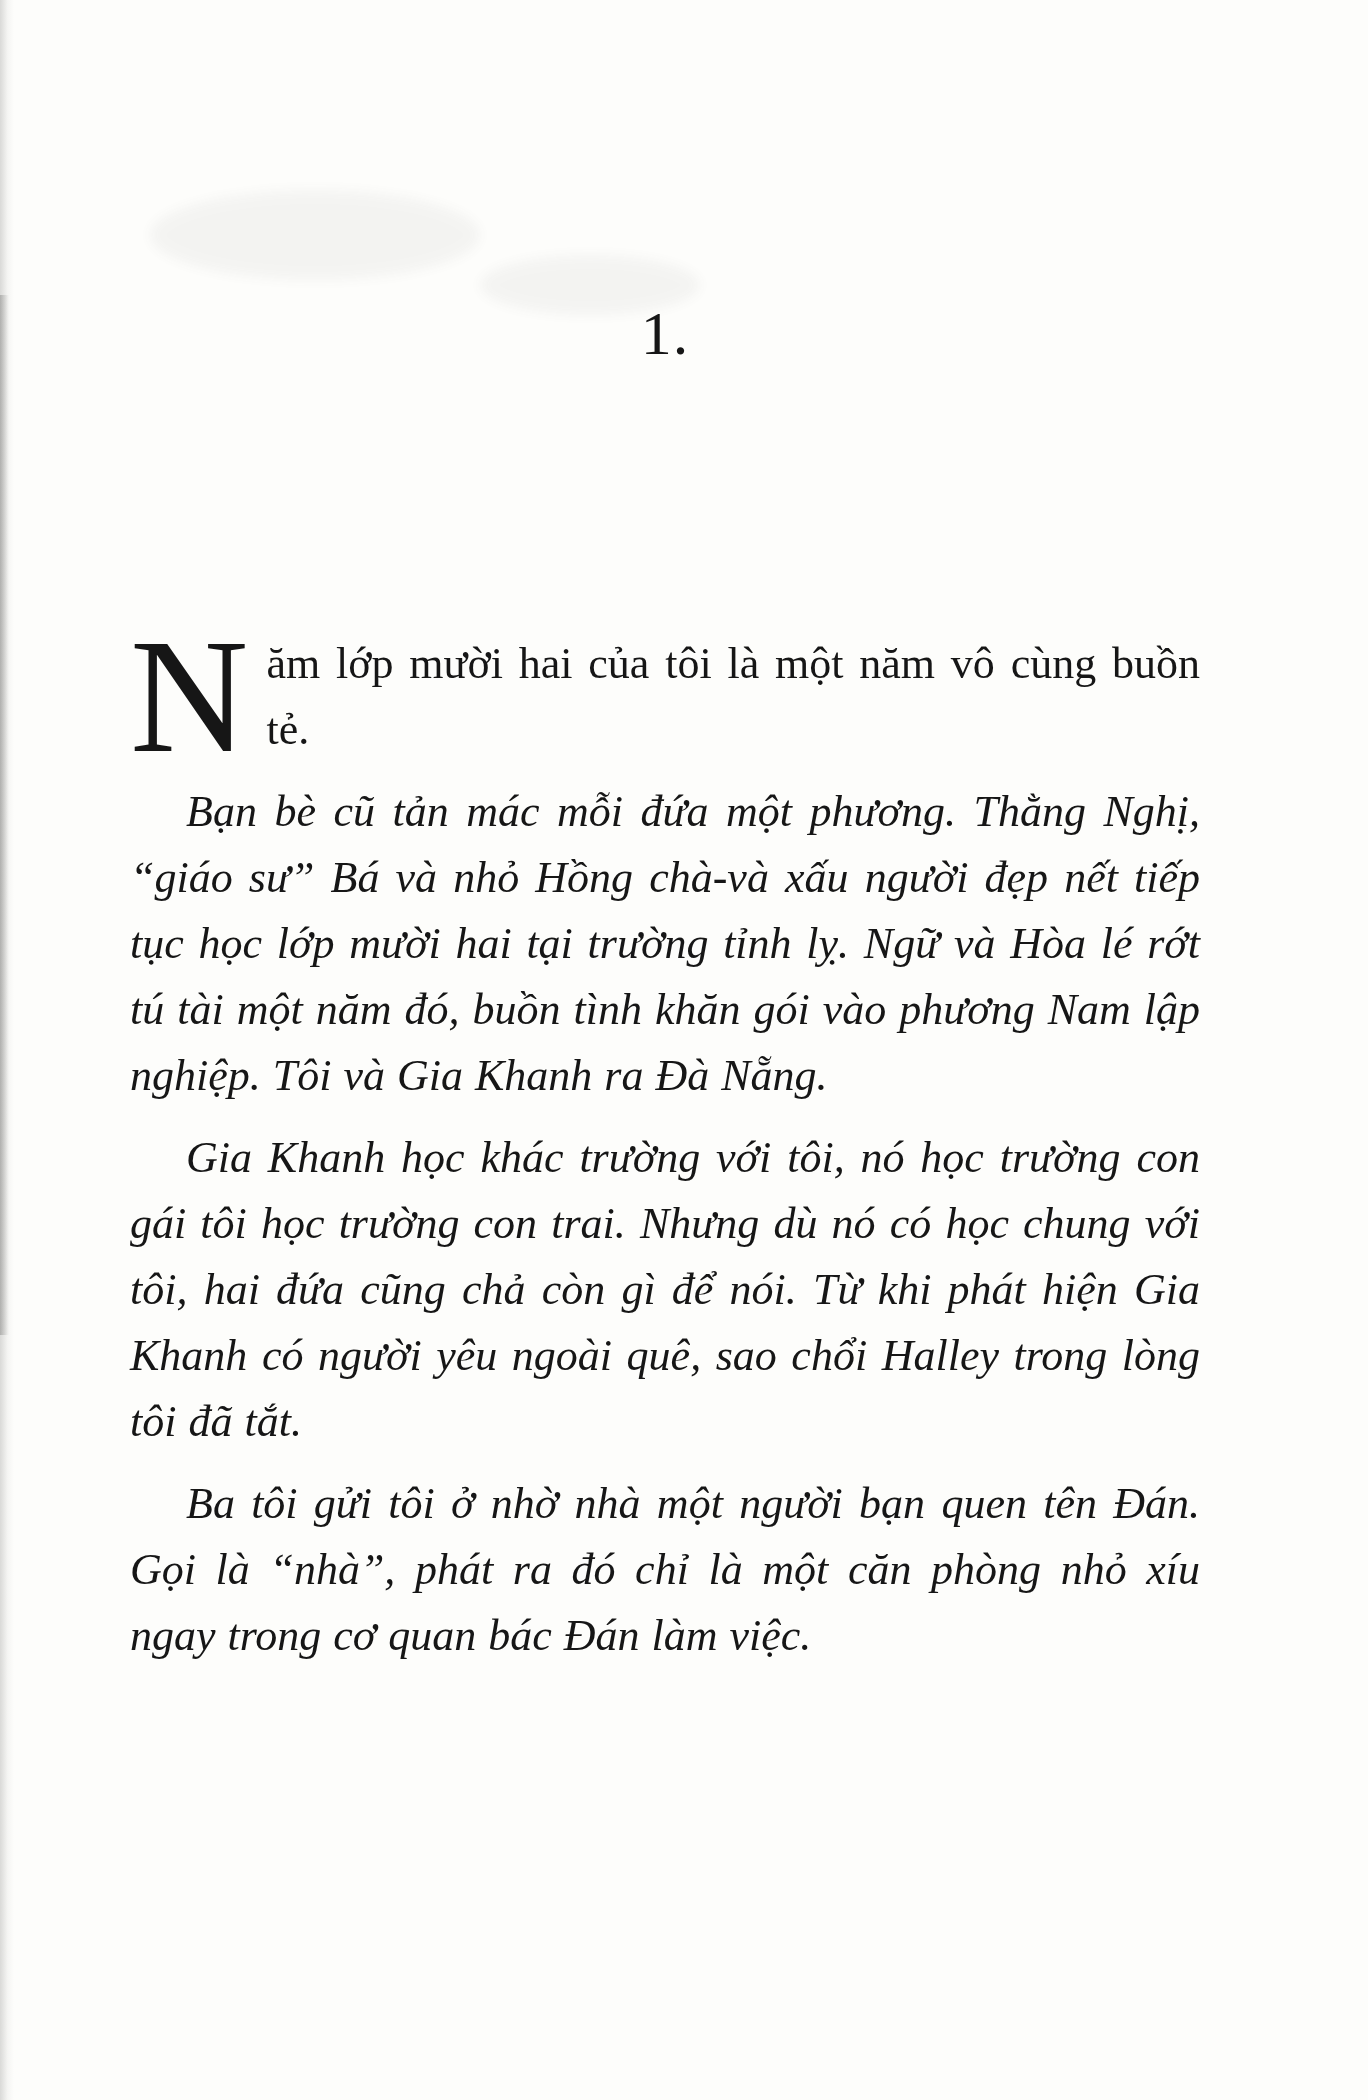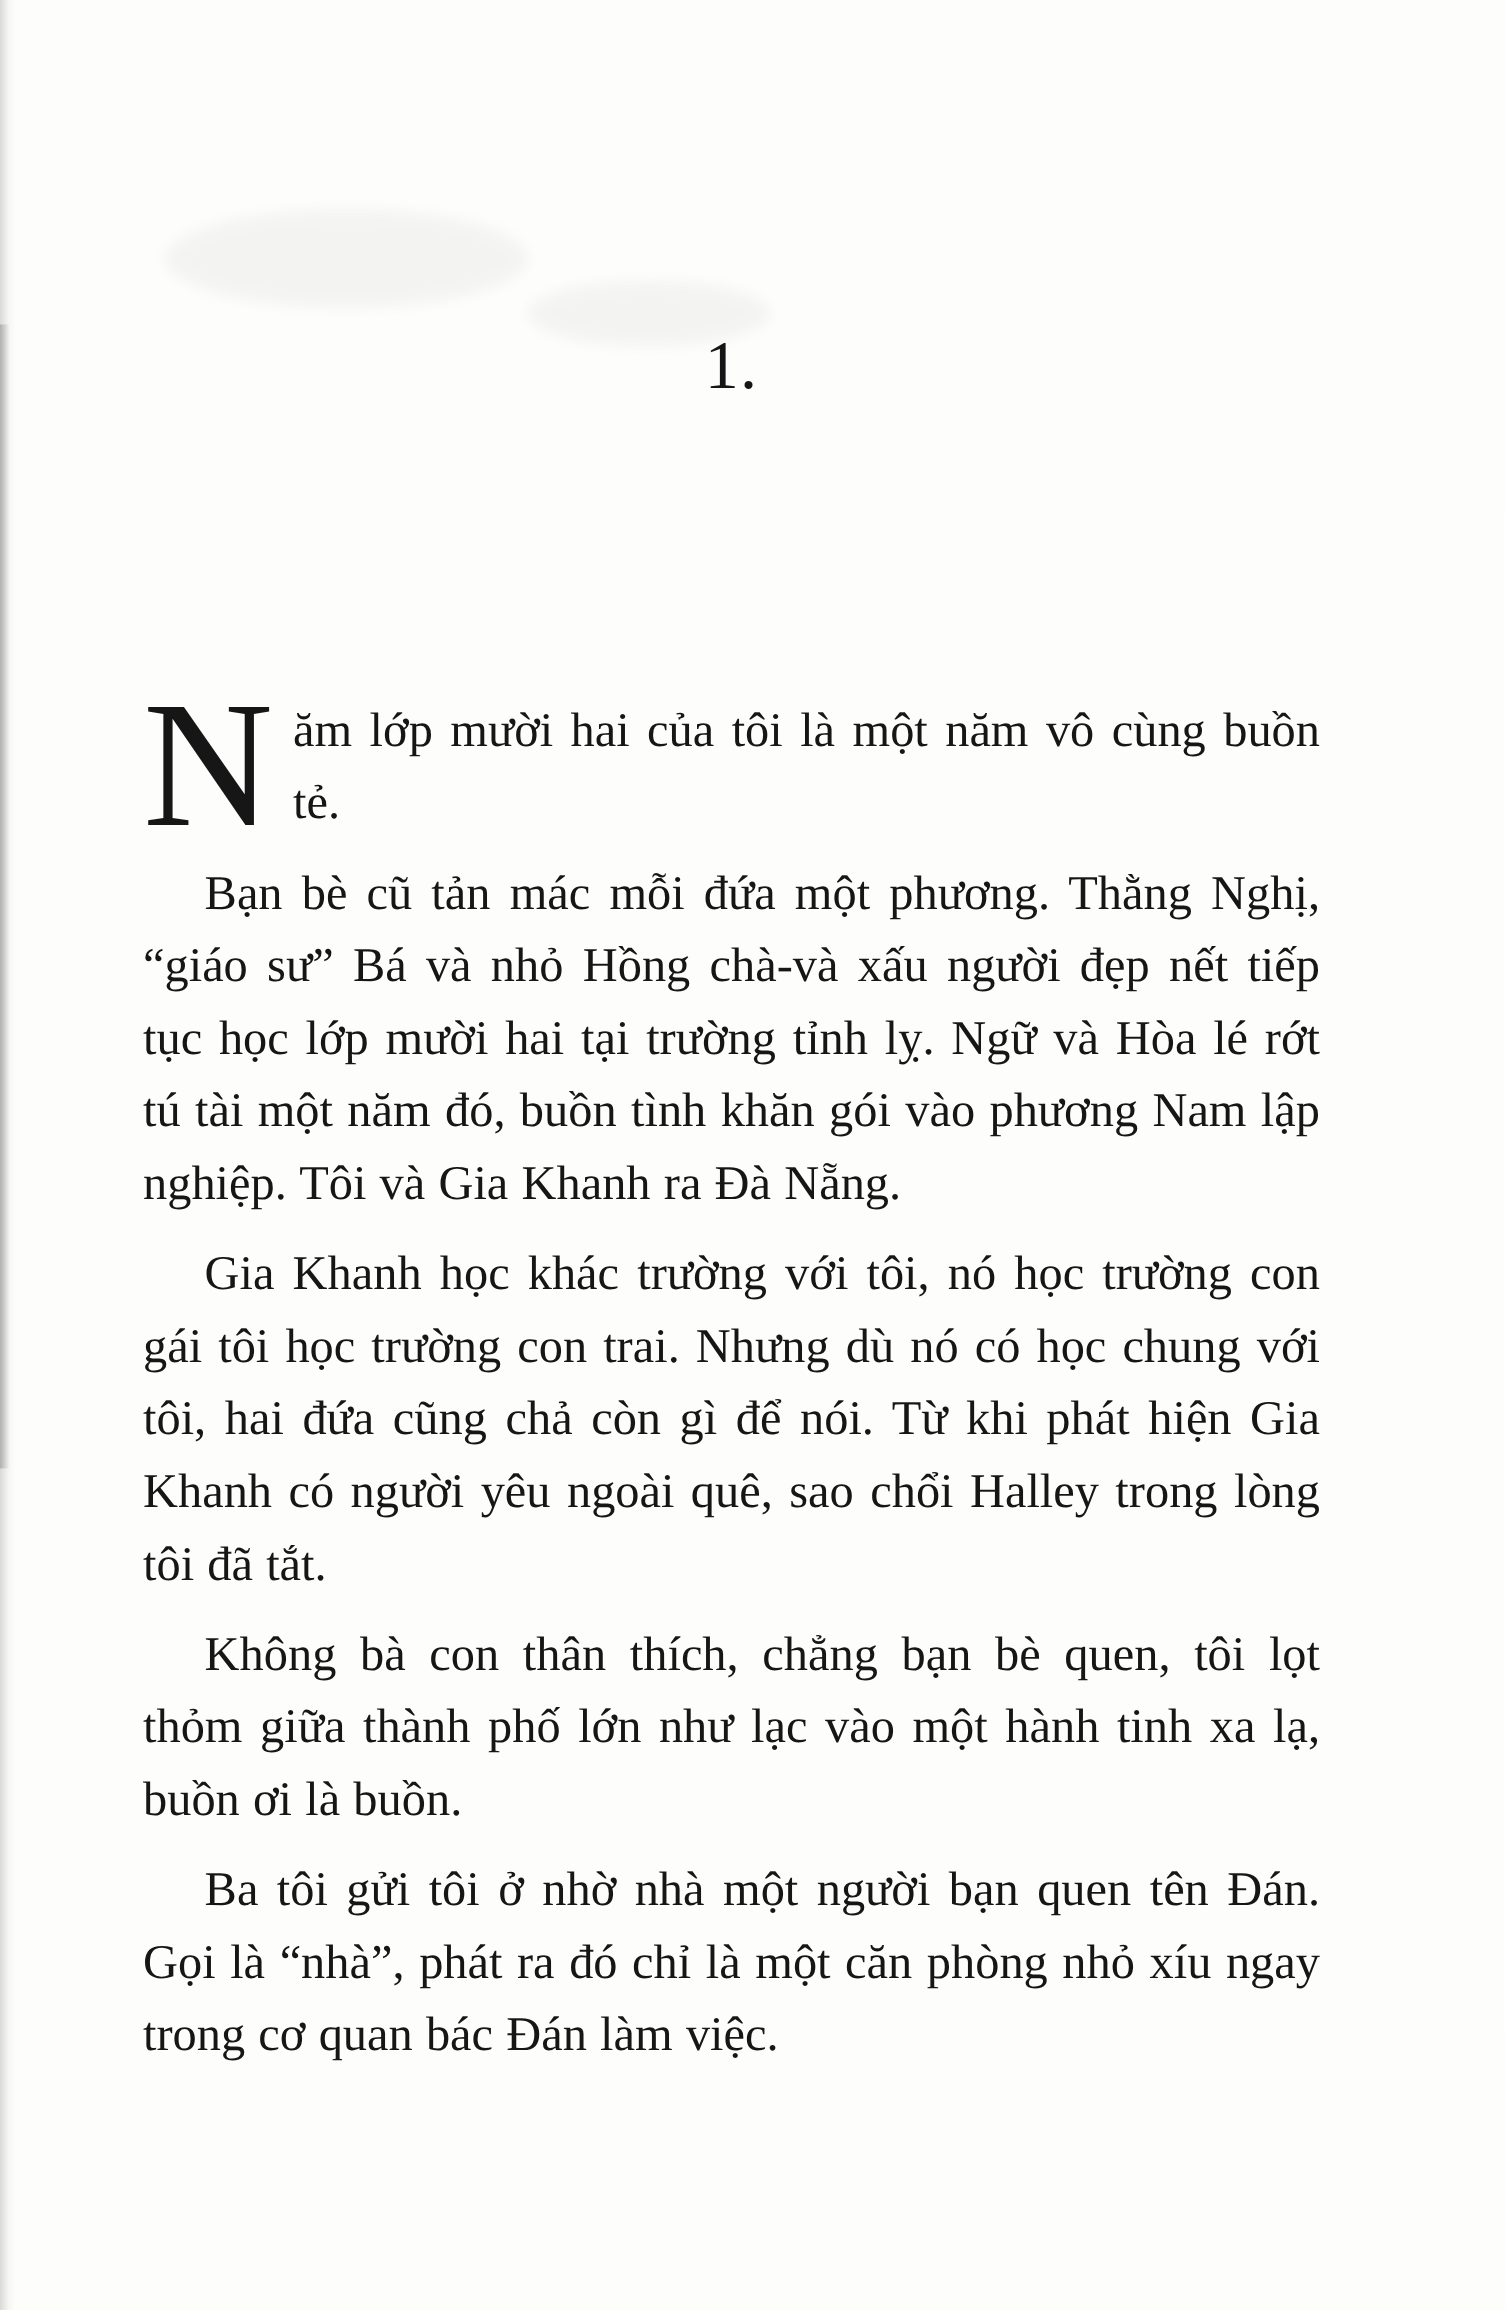--- a/index.html
+++ b/index.html
@@ -65,20 +65,21 @@
   }
   .para {
     font-size: 44px;
     line-height: 66px;
     text-align: justify;
     margin: 0 0 16px 0;
     word-spacing: 1px;
   }
   .para.indent {
     text-indent: 56px;
+    font-style: italic;
   }
   .dropcap {
     float: left;
     font-size: 164px;
     line-height: 114px;
     margin: 8px 18px 0 0;
     font-weight: 400;
   }
   .dropcap-para {
     text-indent: 0;
@@ -95,17 +96,16 @@
 
   <div class="content">
     <div class="chapter-number">1.</div>
 
     <p class="para dropcap-para"><span class="dropcap">N</span><span>ăm lớp mười hai của tôi là một năm vô cùng buồn tẻ.</span></p>
 
     <p class="para indent">Bạn bè cũ tản mác mỗi đứa một phương. Thằng Nghị, “giáo sư” Bá và nhỏ Hồng chà-và xấu người đẹp nết tiếp tục học lớp mười hai tại trường tỉnh lỵ. Ngữ và Hòa lé rớt tú tài một năm đó, buồn tình khăn gói vào phương Nam lập nghiệp. Tôi và Gia Khanh ra Đà Nẵng.</p>
 
     <p class="para indent">Gia Khanh học khác trường với tôi, nó học trường con gái tôi học trường con trai. Nhưng dù nó có học chung với tôi, hai đứa cũng chả còn gì để nói. Từ khi phát hiện Gia Khanh có người yêu ngoài quê, sao chổi Halley trong lòng tôi đã tắt.</p>
 
-    <p class="para indent">Không bà con thân thích, chẳng bạn bè quen, tôi lọt thỏm giữa thành phố lớn như lạc vào một hành tinh xa lạ, buồn ơi là buồn.</p>
 
     <p class="para indent">Ba tôi gửi tôi ở nhờ nhà một người bạn quen tên Đán. Gọi là “nhà”, phát ra đó chỉ là một căn phòng nhỏ xíu ngay trong cơ quan bác Đán làm việc.</p>
   </div>
 </div>
 
 </body></html>

